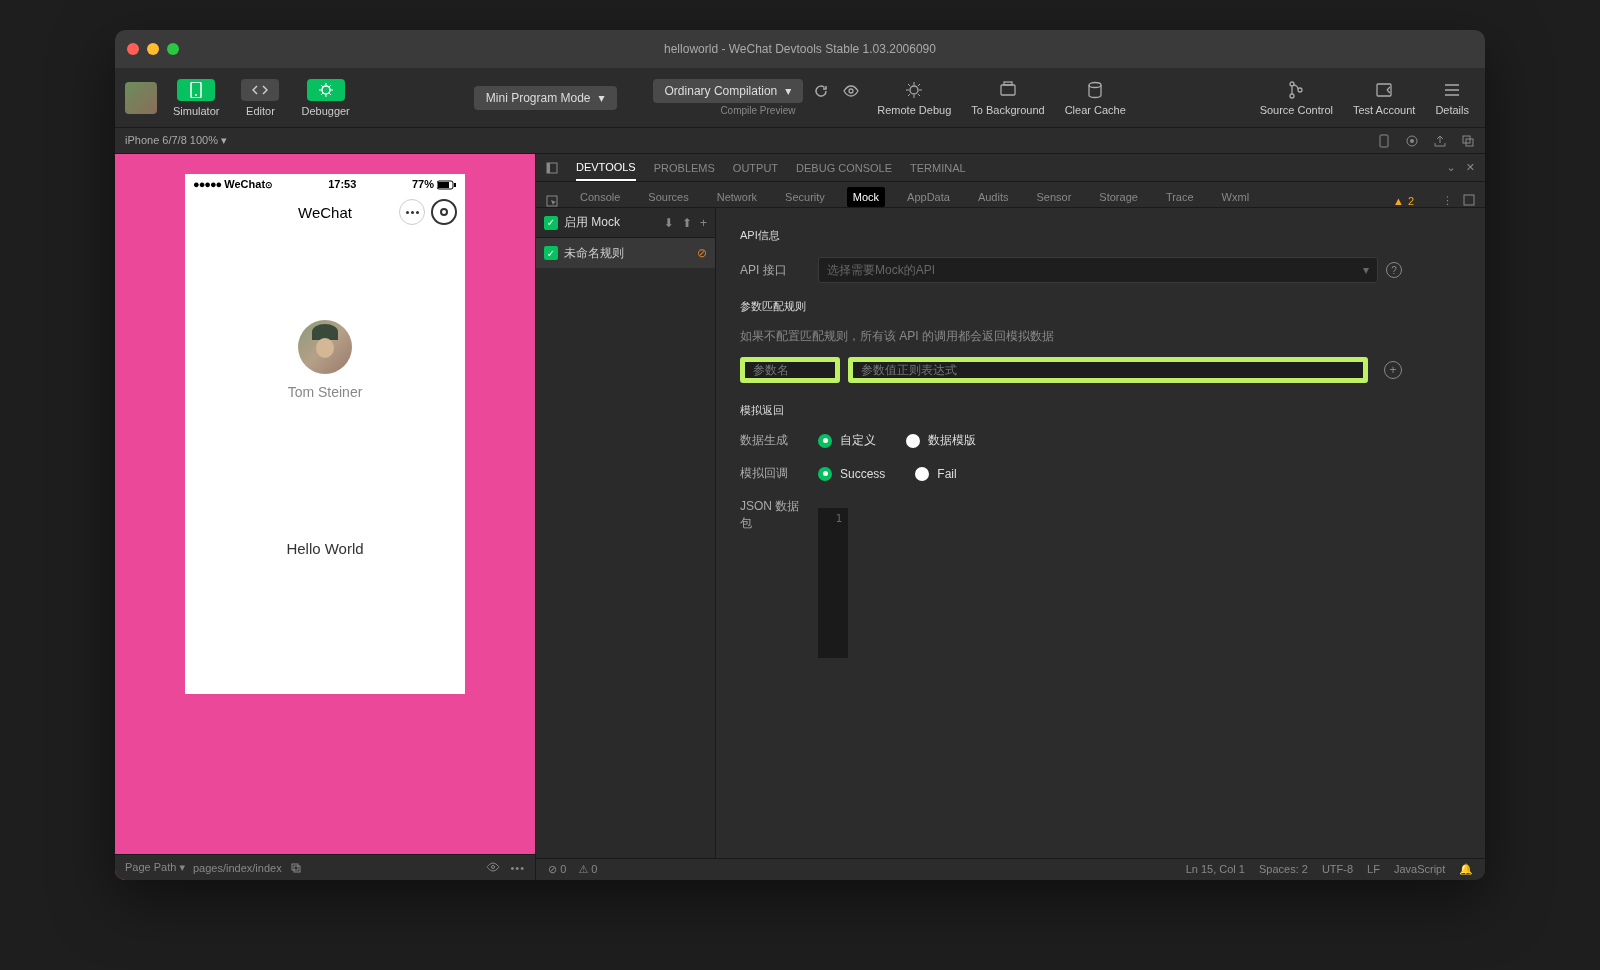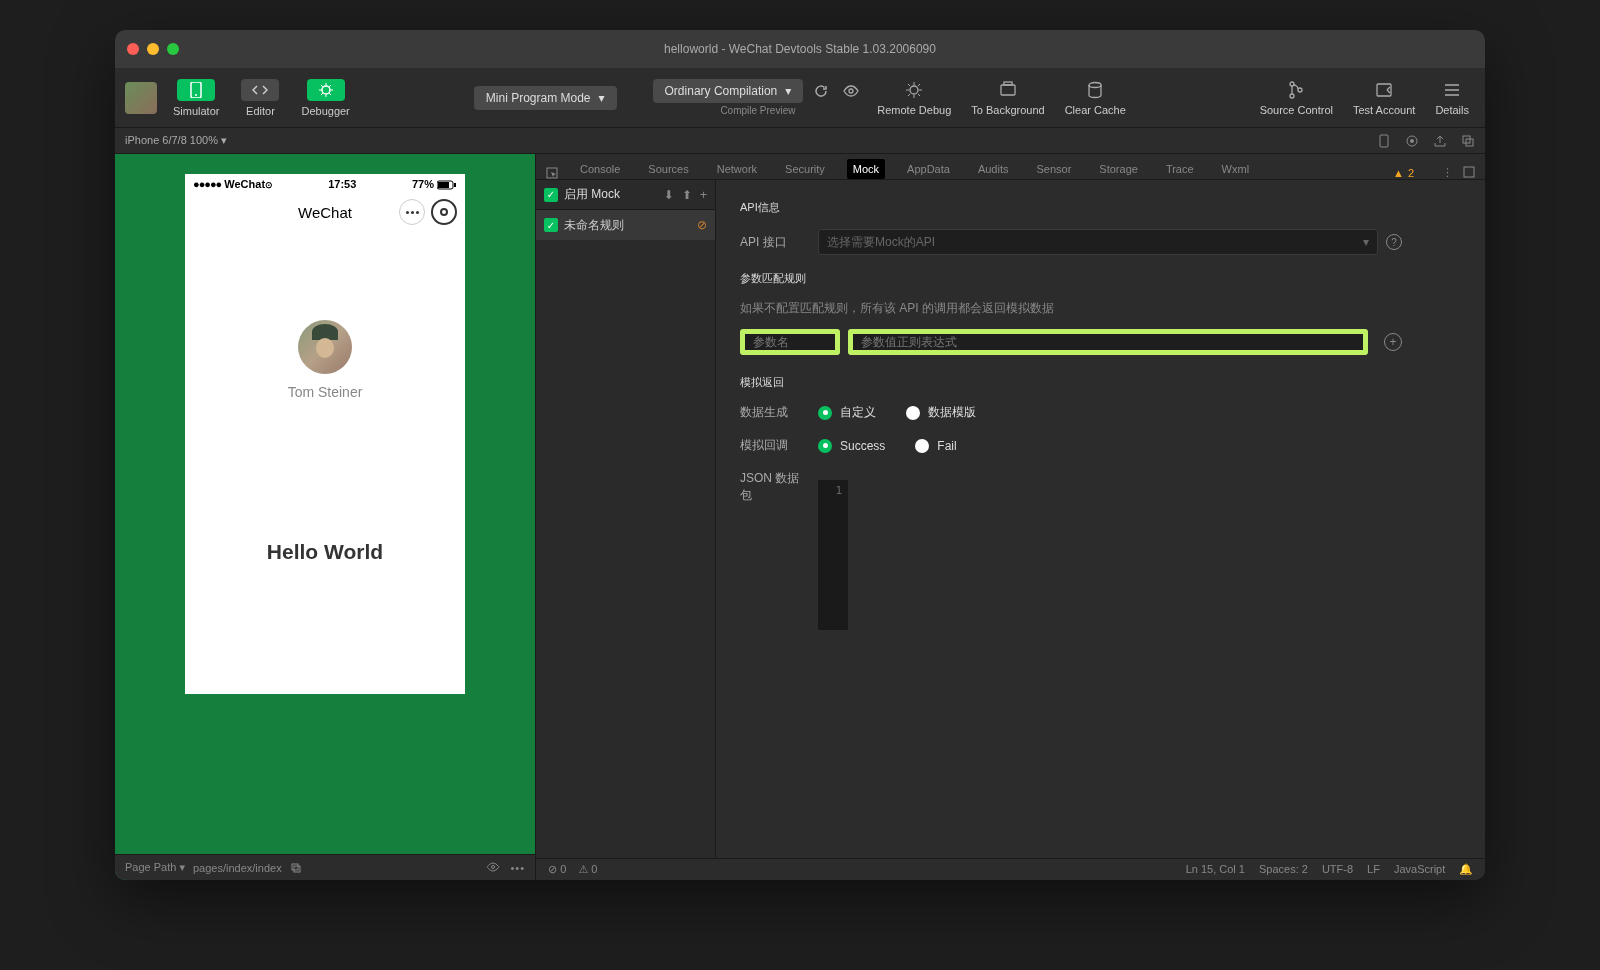--- a/index.html
+++ b/index.html
@@ -35,37 +35,37 @@
 
 
 .subtoolbar { height: 26px; background: #2c2c2c; display: flex; align-items: center; padding: 0 10px; gap: 14px; font-size: 11px; color: #aaa; border-bottom: 1px solid #1a1a1a; }
 .subtoolbar .icons-right { margin-left: auto; display: flex; gap: 14px; }
 .sub-icon { width: 14px; height: 14px; color: #888; cursor: pointer; }
 
 
 .content { flex: 1; display: flex; min-height: 0; }
 
 
-.sim-panel { width: 420px; background: #15803d; display: flex; flex-direction: column; align-items: center; padding: 20px 16px; position: relative; }
+.sim-panel { width: 420px; background: #ec4899; display: flex; flex-direction: column; align-items: center; padding: 20px 16px; position: relative; }
 .phone { width: 280px; height: 520px; background: #fff; border-radius: 0; display: flex; flex-direction: column; color: #000; }
 .phone-status { height: 20px; display: flex; align-items: center; justify-content: space-between; padding: 0 8px; font-size: 11px; font-weight: 600; }
 .phone-status .dots { letter-spacing: -1px; }
 .phone-nav { height: 36px; display: flex; align-items: center; justify-content: center; position: relative; font-size: 15px; font-weight: 500; }
 .phone-nav-right { position: absolute; right: 8px; display: flex; gap: 6px; }
 .pill-btn { width: 26px; height: 26px; border: 1px solid #ccc; border-radius: 13px; display: flex; align-items: center; justify-content: center; font-size: 12px; }
 .pill-btn.target { border: 2px solid #333; }
 .pill-dots { display: flex; gap: 2px; }
 .pill-dots span { width: 3px; height: 3px; background: #333; border-radius: 50%; }
 .target-inner { width: 8px; height: 8px; border: 2px solid #333; border-radius: 50%; }
 .phone-body { flex: 1; display: flex; flex-direction: column; align-items: center; padding-top: 90px; }
 .phone-avatar { width: 54px; height: 54px; border-radius: 50%; background: linear-gradient(135deg,#8b9a7a 0%,#b5a088 50%,#9a7a6a 100%); margin-bottom: 10px; position: relative; overflow: hidden; }
 .phone-avatar::before { content: ''; position: absolute; top: 4px; left: 14px; width: 26px; height: 16px; background: #3a4a3a; border-radius: 50% 50% 0 0; }
 .phone-avatar::after { content: ''; position: absolute; top: 18px; left: 18px; width: 18px; height: 20px; background: #d4b896; border-radius: 50%; }
 .phone-name { color: #888; font-size: 14px; margin-bottom: 140px; text-align: center; }
-.phone-hello { color: #333; font-size: 21px; font-weight: bold; }
+.phone-hello { color: #333; font-size: 15px; }
 
 
 .sim-footer { position: absolute; bottom: 0; left: 0; right: 0; height: 26px; background: #2c2c2c; display: flex; align-items: center; padding: 0 10px; font-size: 11px; color: #888; gap: 8px; border-top: 1px solid #1a1a1a; }
 .sim-footer .right { margin-left: auto; display: flex; gap: 10px; }
 
 
 .devtools { flex: 1; display: flex; flex-direction: column; border-left: 1px solid #1a1a1a; }
 .dt-main-tabs { height: 28px; background: #2c2c2c; display: flex; align-items: center; padding: 0 10px; gap: 18px; font-size: 11px; border-bottom: 1px solid #1a1a1a; }
 .dt-main-tab { color: #888; cursor: pointer; padding: 6px 0; }
 .dt-main-tab.active { color: #fff; border-bottom: 2px solid #fff; }
@@ -303,20 +303,35 @@
           <svg width="14" height="10" viewBox="0 0 14 10">
               <path d="M7 1C4 1 1 5 1 5s3 4 6 4 6-4 6-4-3-4-6-4z" fill="none" stroke="#888"></path>
               <circle cx="7" cy="5" r="1.5" fill="none" stroke="#888"></circle>
             </svg>
           <span style="letter-spacing:1px">•••</span>
         </div>
       </div>
     </div>
 
     <div class="devtools">
+      <div class="dt-main-tabs">
+        <svg width="12" height="12" viewBox="0 0 12 12" style="color:#888">
+            <rect x="1" y="1" width="10" height="10" fill="none" stroke="currentColor"></rect>
+            <rect x="1" y="1" width="3" height="10" fill="currentColor"></rect>
+          </svg>
+        <span class="dt-main-tab active">DEVTOOLS</span>
+        <span class="dt-main-tab">PROBLEMS</span>
+        <span class="dt-main-tab">OUTPUT</span>
+        <span class="dt-main-tab">DEBUG CONSOLE</span>
+        <span class="dt-main-tab">TERMINAL</span>
+        <div class="right-icons">
+          <span style="color:#888">⌄</span>
+          <span style="color:#888">✕</span>
+        </div>
+      </div>
 
       <div class="dt-sub-tabs">
         <svg width="12" height="12" viewBox="0 0 12 12" style="color:#888">
             <rect x="1" y="1" width="10" height="10" fill="none" stroke="currentColor"></rect>
             <path d="M5 5l5 2-2 1-1 2z" fill="currentColor"></path>
           </svg>
         <span class="dt-sub-tab">Console</span>
         <span class="dt-sub-tab">Sources</span>
         <span class="dt-sub-tab">Network</span>
         <span class="dt-sub-tab">Security</span>

